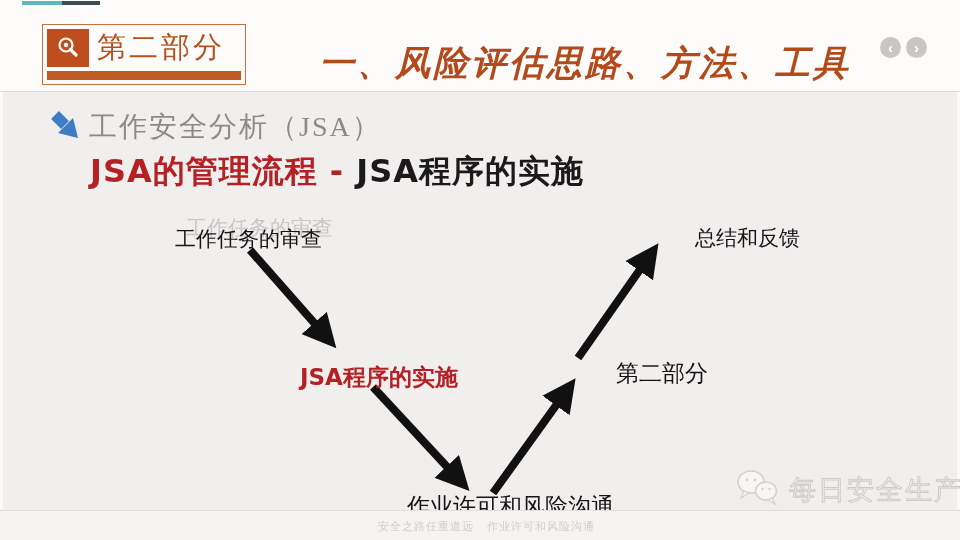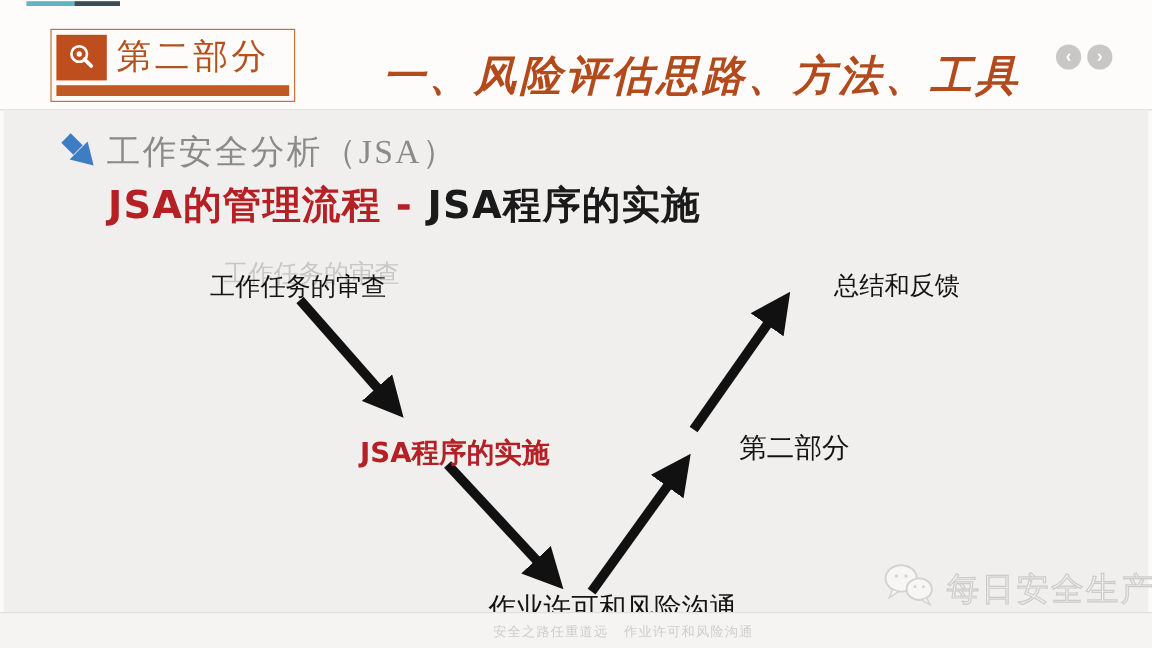--- a/index.html
+++ b/index.html
@@ -48,21 +48,21 @@
   .node.n2{left:404px;top:399px;}
   .node.n3{left:613px;top:266px;}
   .node.n4{left:692px;top:132px;font-size:21px;}
 
   .watermark{position:absolute;left:732px;top:375px;display:flex;align-items:center;gap:8px;}
   .wm-text{font-size:27px;letter-spacing:2px;color:#f3f1f0;-webkit-text-stroke:1px #cdcbca;white-space:nowrap;
     font-family:"DejaVu Sans","Liberation Sans",sans-serif;}
 
   
   .footer{position:absolute;left:0;right:0;bottom:0;height:29px;background:#f5f4f3;border-top:1px solid #e2e0df;}
-  .footer span{position:absolute;top:8px;font-size:11px;color:#cfcdcb;letter-spacing:1px;white-space:nowrap;margin-left:33px;}
+  .footer span{position:absolute;top:8px;font-size:11px;color:#cfcdcb;letter-spacing:1px;white-space:nowrap;}
   .f-left{left:378px;}
   .f-right{left:487px;}
 </style>
 </head>
 <body>
 
 <div class="slide">
 
   <div class="header">
     <div class="progress">

